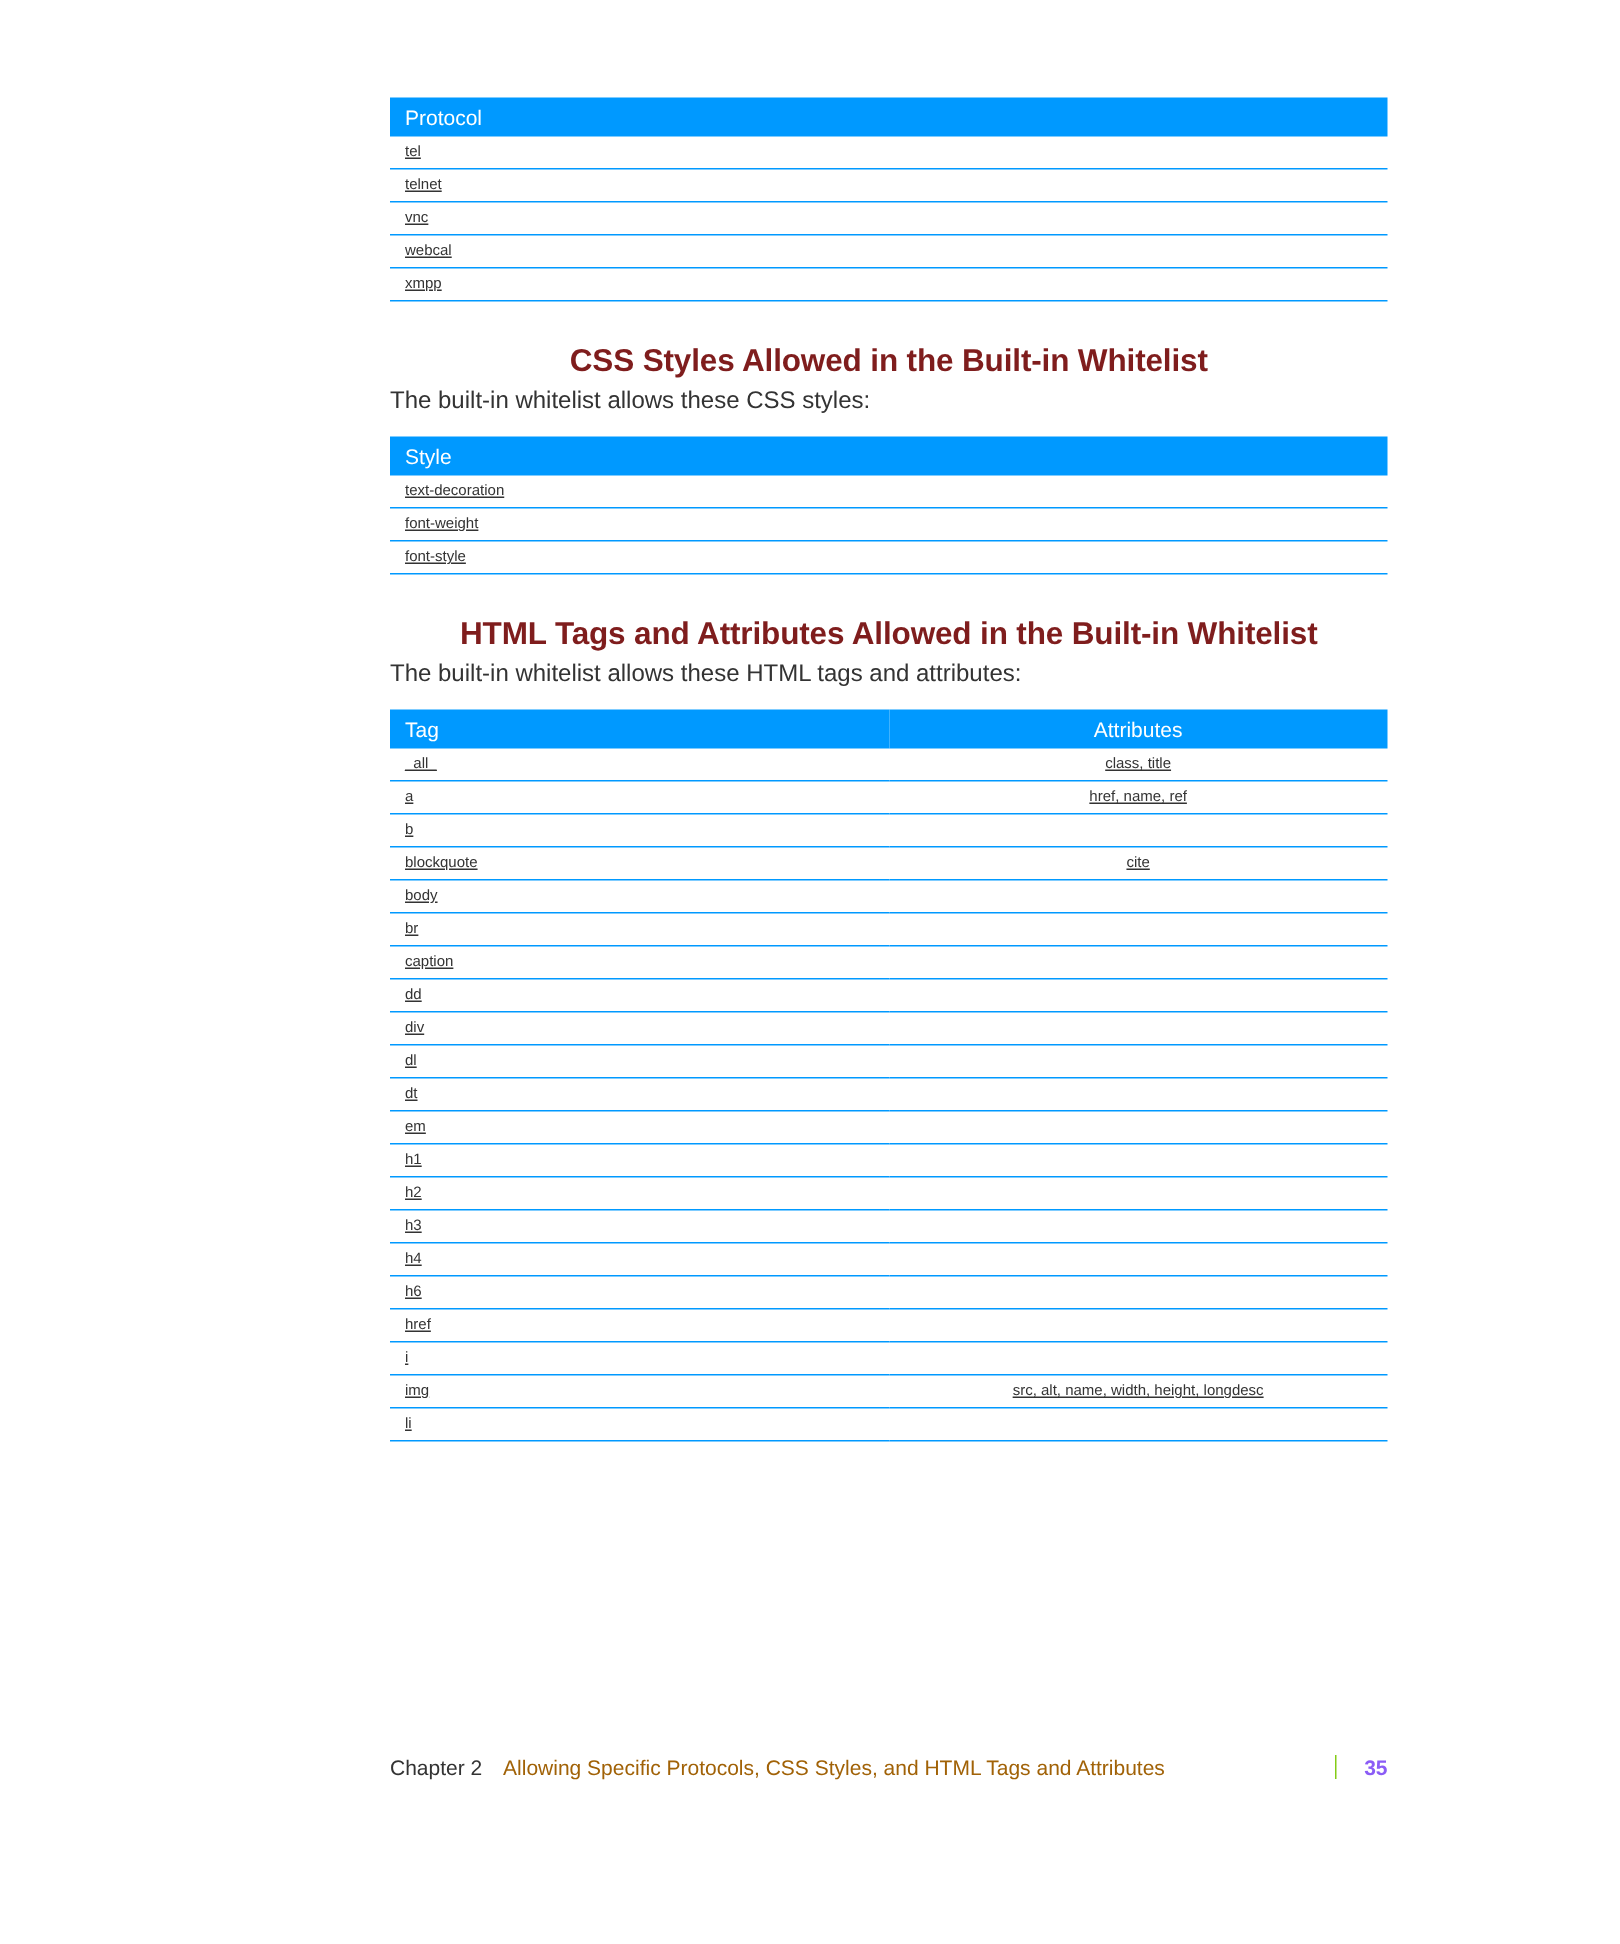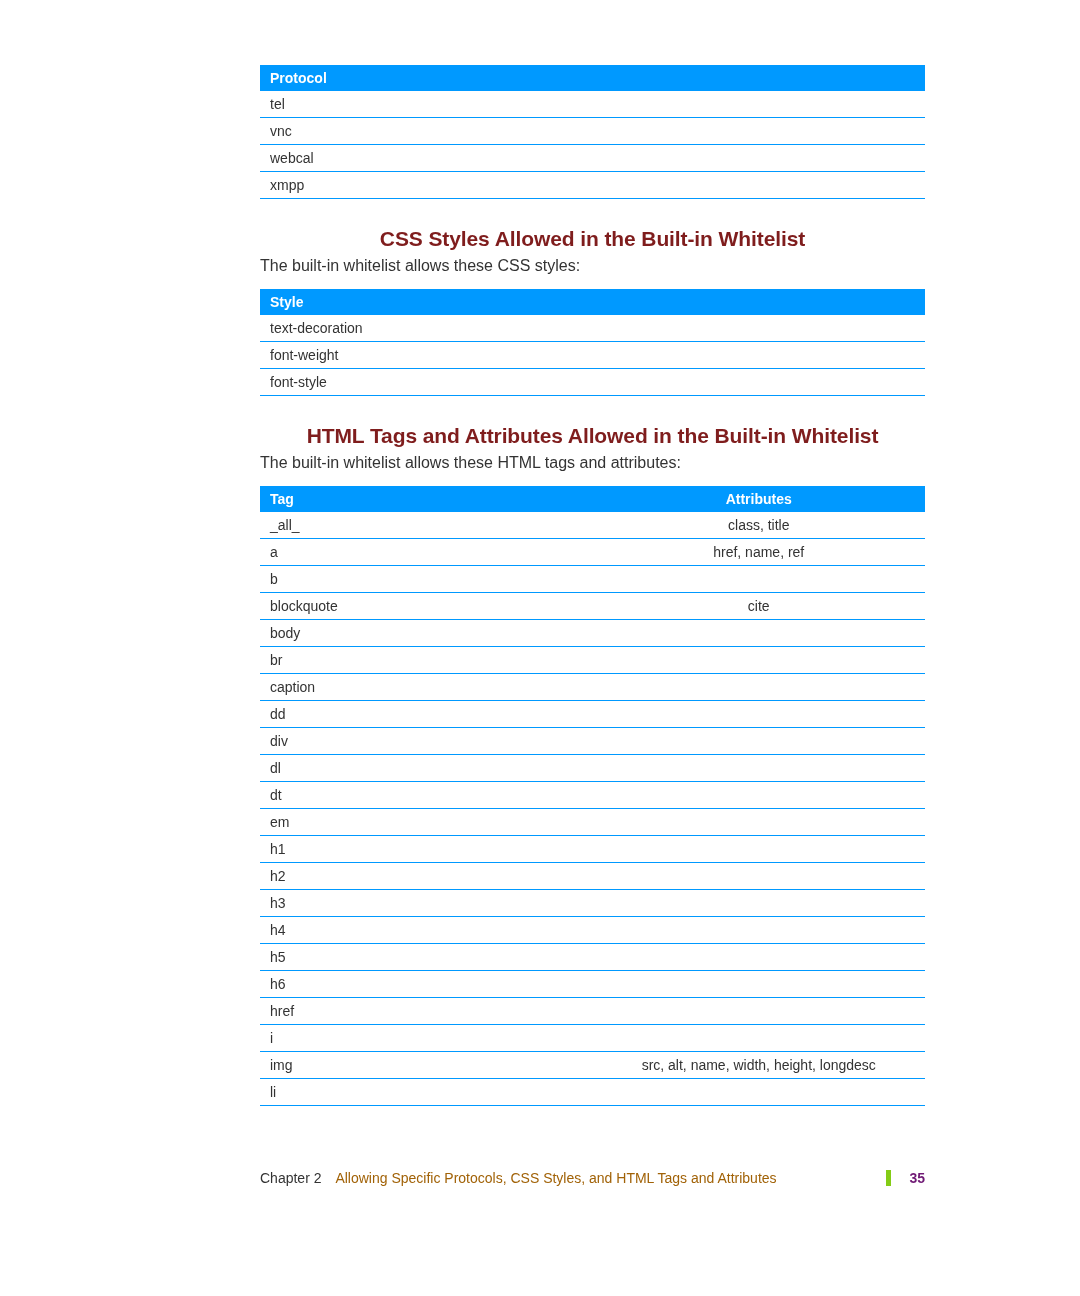--- a/index.html
+++ b/index.html
@@ -16,30 +16,31 @@
   }
   .tbl {
     width: 100%;
     border-collapse: collapse;
     margin-bottom: 28px;
   }
   .tbl th {
     background: #0099ff;
     color: #fff;
     text-align: left;
-    font-weight: 700;
+    font-weight: 400;
     font-size: 14px;
     padding: 5px 10px;
   }
   .tbl td {
-    font-size: 14px;
+    font-size: 10px;
     color: #333;
     padding: 5px 10px 5px 10px;
     border-bottom: 1px solid #0099ff;
     vertical-align: top;
+    text-decoration: underline;
   }
   .tbl .col-a { width: 50%; }
   .tbl .col-b { width: 50%; text-align: center; }
   h2.section {
     color: #7f1d1d;
     font-weight: 600;
     font-size: 21px;
     margin-bottom: 6px;
     letter-spacing: -0.1px;
     text-align: center;
@@ -58,41 +59,44 @@
   .footer-inner {
     display: flex;
     justify-content: space-between;
     align-items: center;
     font-size: 14px;
   }
   .footer-left { color: #333; }
   .footer-left .chap { font-weight: 400; }
   .footer-left .title { color: #a16207; margin-left: 10px; }
   .footer-right {
-    color: #701a75;
+    color: #8b5cf6;
     font-weight: 700;
-    border-left: 5px solid #84cc16;
+    border-left: 1px solid #84cc16;
     padding-left: 18px;
     margin-left: 35px;
   }
 </style>
 </head>
 <body>
 
 <div class="page">
 
   <table class="tbl">
     <thead>
       <tr>
           <th>Protocol</th>
         </tr>
     </thead>
     <tbody id="protocol-body">
         <tr>
           <td>tel</td>
+        </tr>
+        <tr>
+          <td>telnet</td>
         </tr>
         <tr>
           <td>vnc</td>
         </tr>
         <tr>
           <td>webcal</td>
         </tr>
         <tr>
           <td>xmpp</td>
         </tr>
@@ -188,24 +192,20 @@
         </tr>
         <tr>
           <td class="col-a">h3</td>
           <td class="col-b"></td>
         </tr>
         <tr>
           <td class="col-a">h4</td>
           <td class="col-b"></td>
         </tr>
         <tr>
-          <td class="col-a">h5</td>
-          <td class="col-b"></td>
-        </tr>
-        <tr>
           <td class="col-a">h6</td>
           <td class="col-b"></td>
         </tr>
         <tr>
           <td class="col-a">href</td>
           <td class="col-b"></td>
         </tr>
         <tr>
           <td class="col-a">i</td>
           <td class="col-b"></td>

